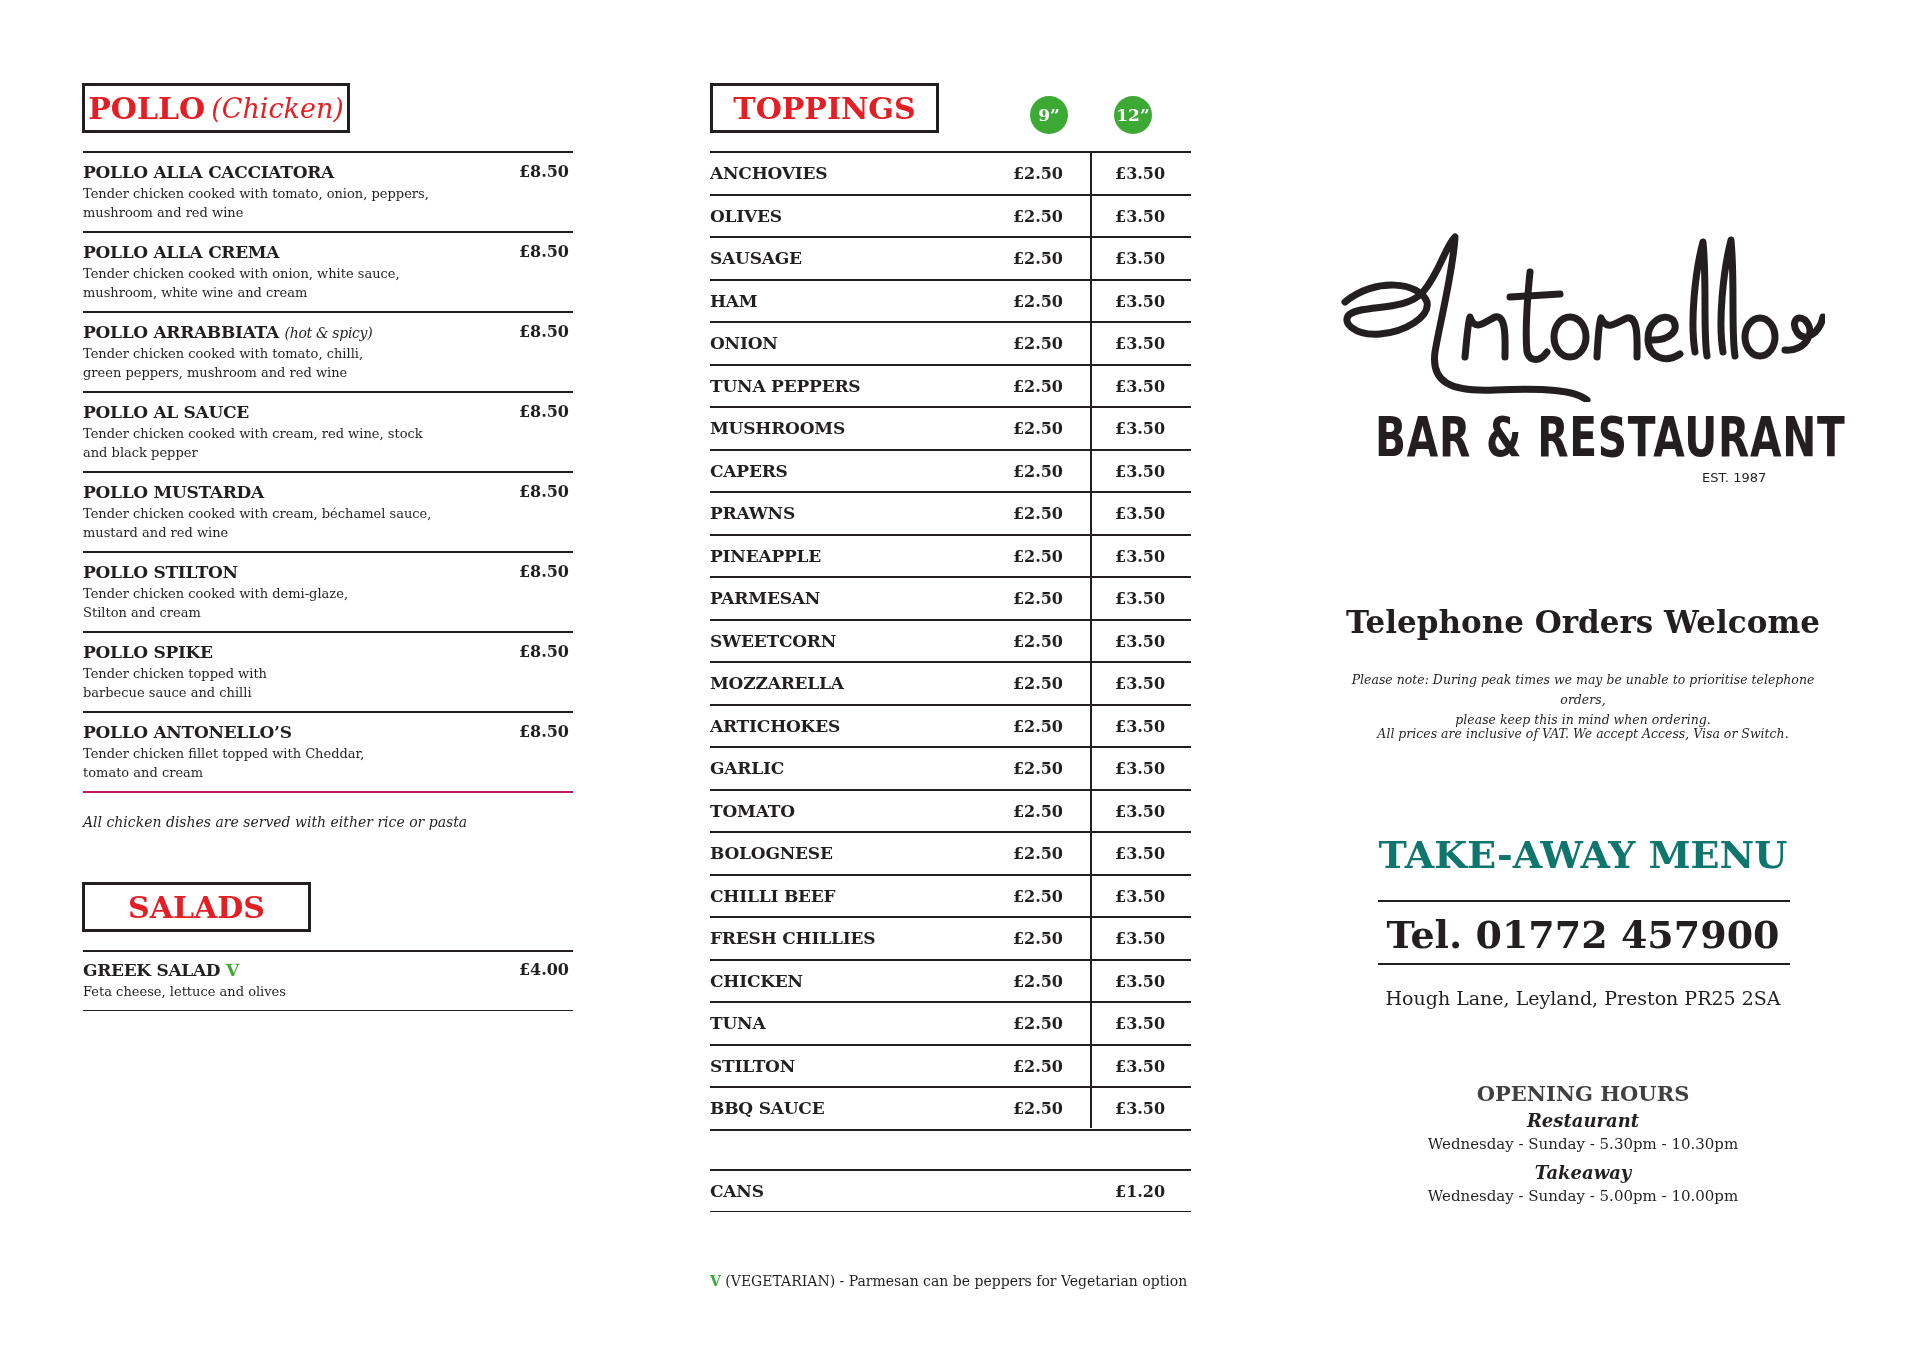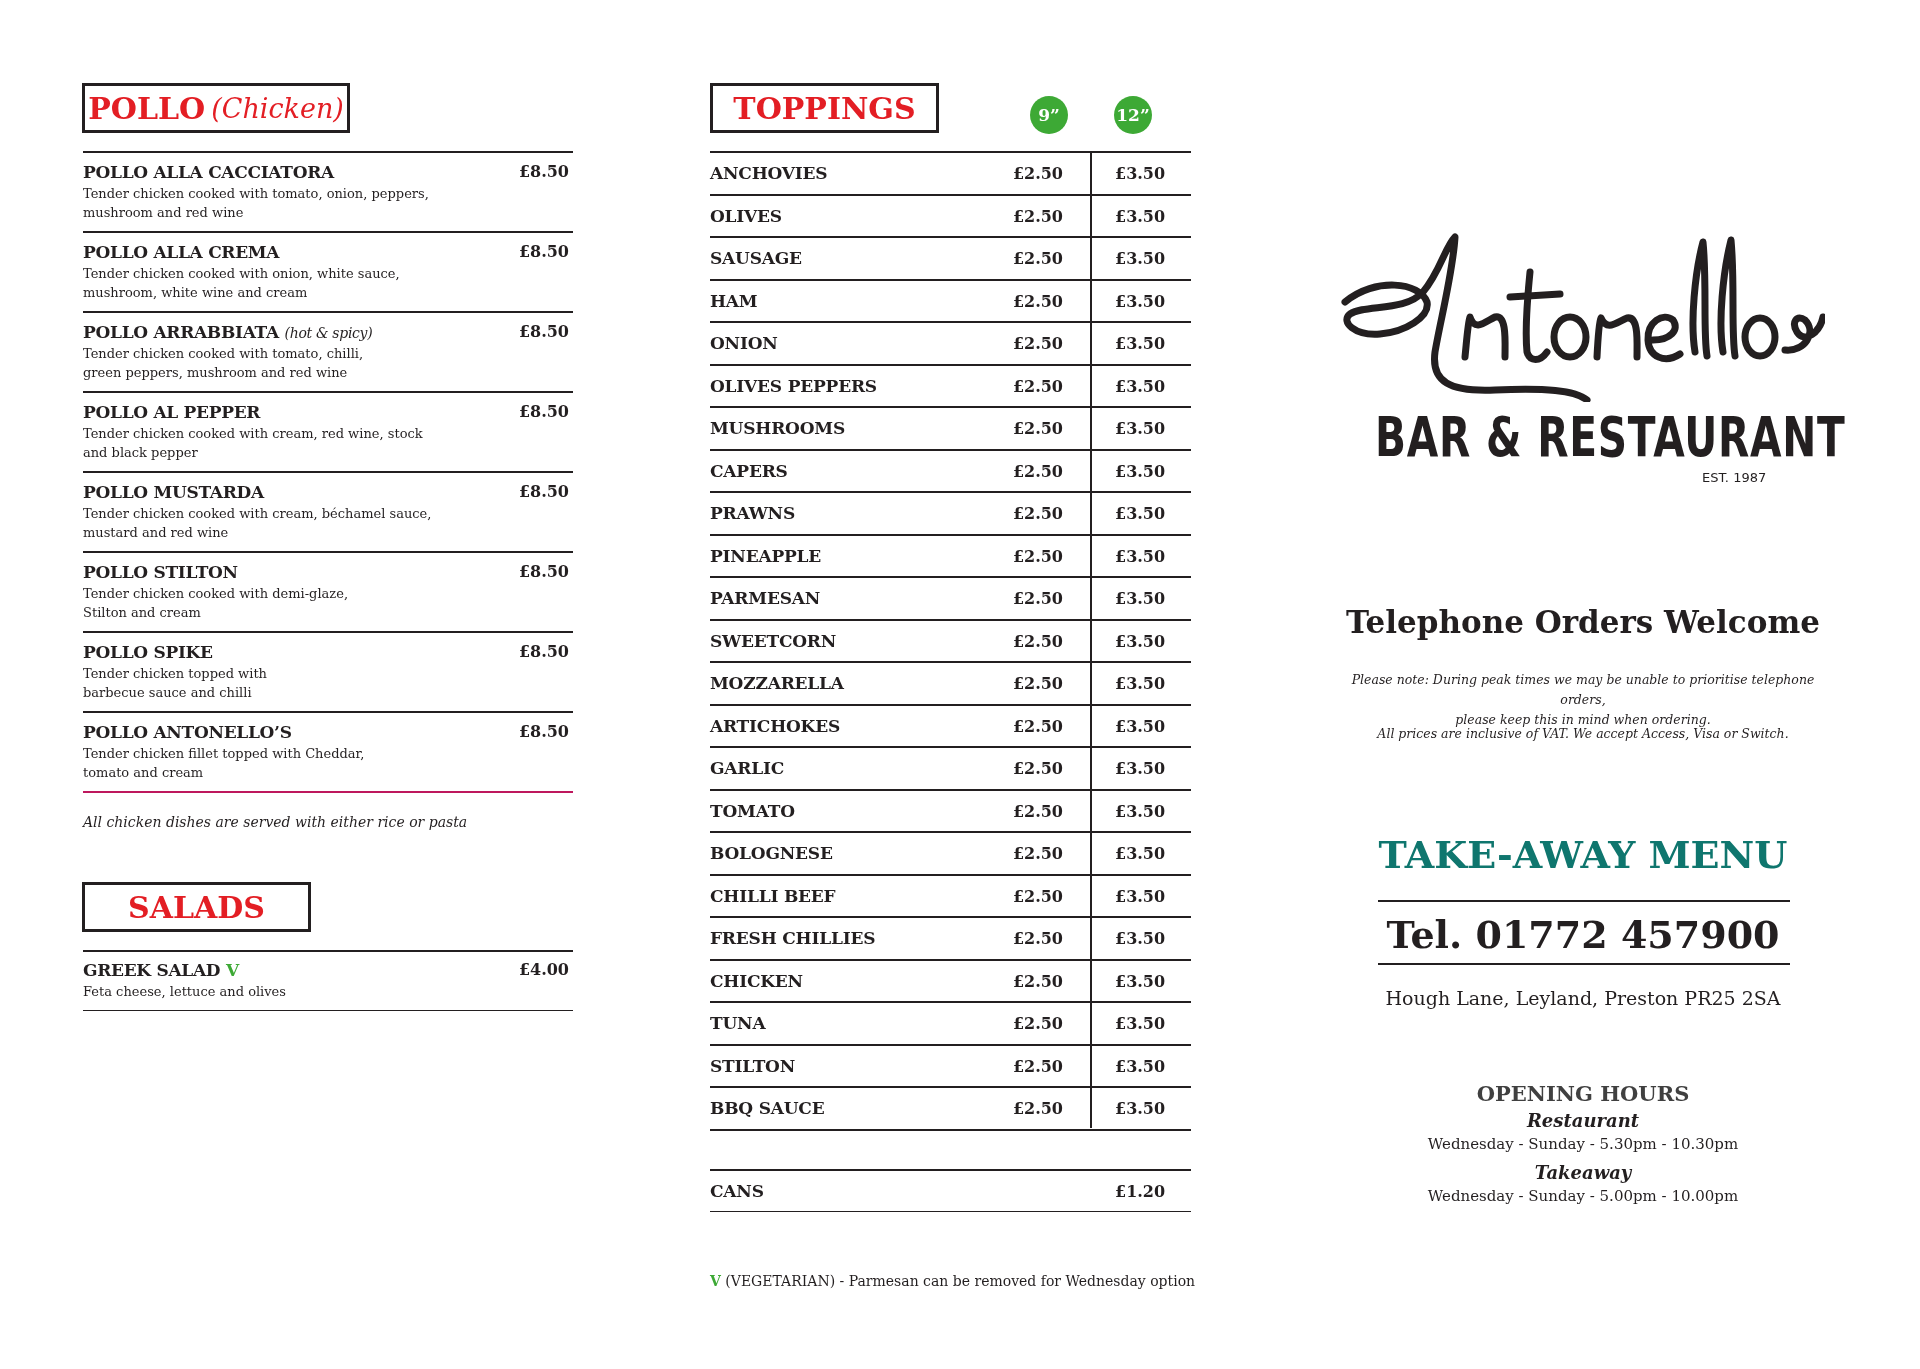--- a/index.html
+++ b/index.html
@@ -91,21 +91,21 @@
   </div>
   <div class="pollo-item">
     <div class="pollo-name"><span>POLLO ARRABBIATA</span> <span class="note">(hot &amp; spicy)</span></div>
     <div class="pollo-price">£8.50</div>
     <div class="pollo-desc">
         <div>Tender chicken cooked with tomato, chilli,</div>
         <div>green peppers, mushroom and red wine</div>
       </div>
   </div>
   <div class="pollo-item">
-    <div class="pollo-name"><span>POLLO AL PEPPER</span></div>
+    <div class="pollo-name"><span>POLLO AL SAUCE</span></div>
     <div class="pollo-price">£8.50</div>
     <div class="pollo-desc">
         <div>Tender chicken cooked with cream, red wine, stock</div>
         <div>and black pepper</div>
       </div>
   </div>
   <div class="pollo-item">
     <div class="pollo-name"><span>POLLO MUSTARDA</span></div>
     <div class="pollo-price">£8.50</div>
     <div class="pollo-desc">
@@ -178,21 +178,21 @@
       <span class="top-name">HAM</span>
       <span class="top-p9">£2.50</span>
       <span class="top-p12">£3.50</span>
     </div>
   <div class="top-row">
       <span class="top-name">ONION</span>
       <span class="top-p9">£2.50</span>
       <span class="top-p12">£3.50</span>
     </div>
   <div class="top-row">
-      <span class="top-name">OLIVES PEPPERS</span>
+      <span class="top-name">TUNA PEPPERS</span>
       <span class="top-p9">£2.50</span>
       <span class="top-p12">£3.50</span>
     </div>
   <div class="top-row">
       <span class="top-name">MUSHROOMS</span>
       <span class="top-p9">£2.50</span>
       <span class="top-p12">£3.50</span>
     </div>
   <div class="top-row">
       <span class="top-name">CAPERS</span>
@@ -276,21 +276,21 @@
     </div>
 </div>
 <div class="top-divider"></div>
 
 <div class="cans-row">
   <span class="top-name">CANS</span>
   <span class="top-p12">£1.20</span>
 </div>
 
 <div class="foot-note">
-  <span class="v">V</span><span> (VEGETARIAN) - Parmesan can be removed for Wednesday option</span>
+  <span class="v">V</span><span> (VEGETARIAN) - Parmesan can be peppers for Vegetarian option</span>
 </div>
 
 <svg class="logo-script" viewBox="0 0 490 180" aria-label="Antonellos">
   <title>Antonellos</title>
   <g fill="none" stroke="#231f20" stroke-width="7" stroke-linecap="round" stroke-linejoin="round">
 
     <path d="M10 80 C 40 55, 85 60, 92 80 C 95 95, 70 110, 45 112 C 20 114, 5 100, 15 92 C 30 82, 70 90, 88 70 C 105 50, 110 25, 120 15 C 118 50, 105 100, 100 130 C 96 160, 115 170, 160 168 C 210 166, 240 168, 252 178"></path>
 
     <path d="M130 135 C 132 115, 133 100, 135 95 C 140 110, 150 100, 160 95 C 172 92, 170 120, 170 135"></path>
 

